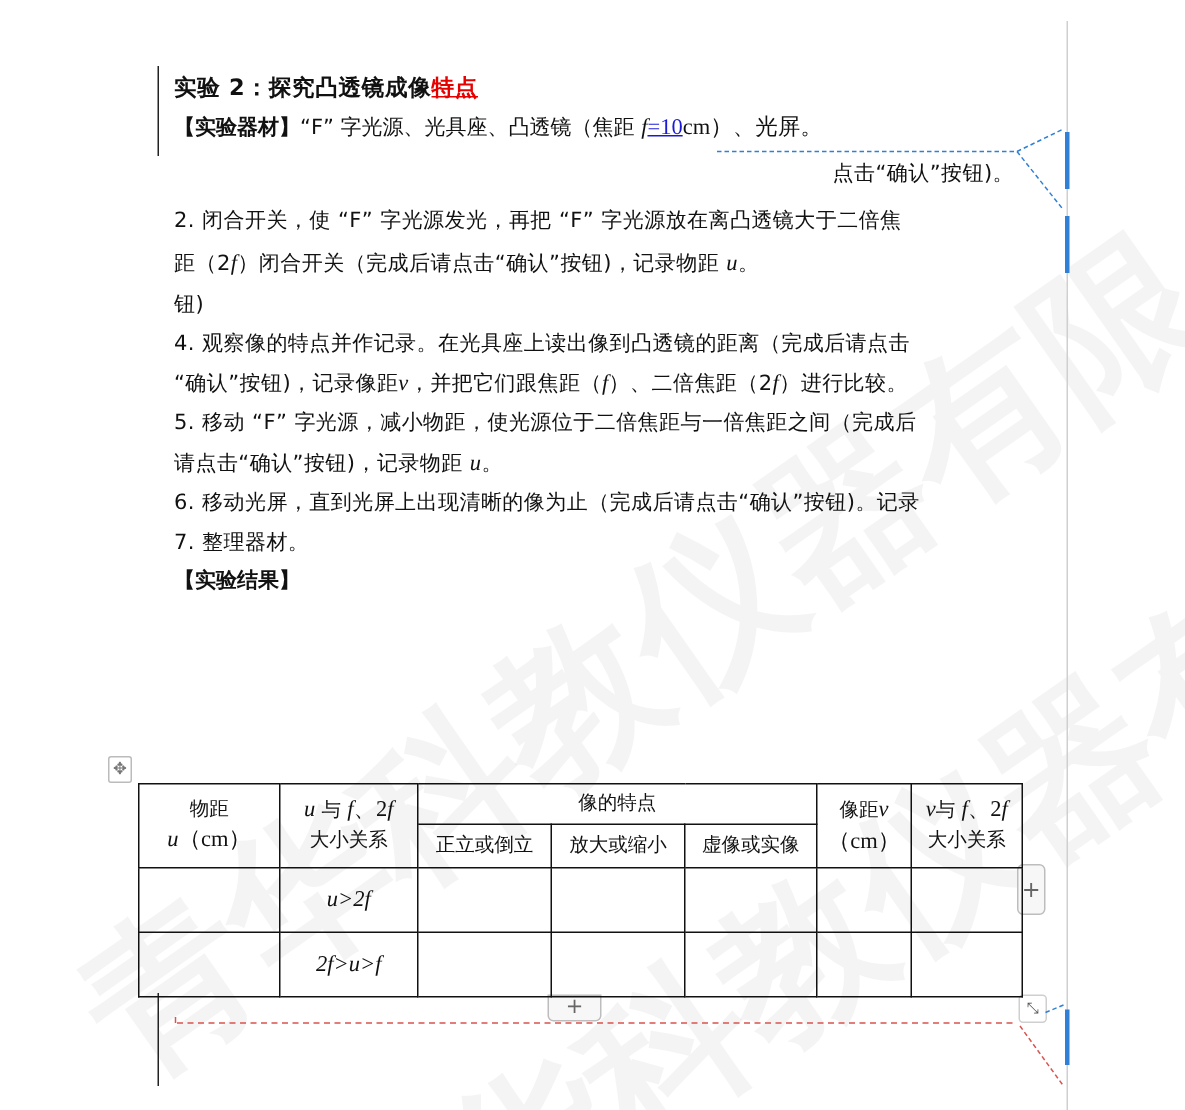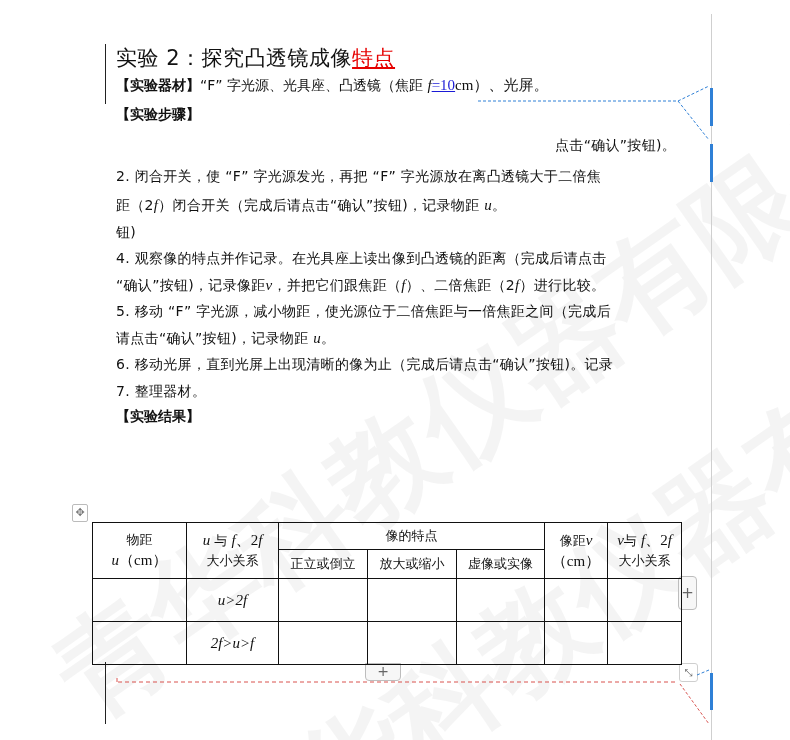--- a/index.html
+++ b/index.html
@@ -11,21 +11,21 @@
   }
   .watermark {
     position:absolute; font-family:"DejaVu Sans", sans-serif;
     color:rgba(0,0,0,0.045); font-size:110px; font-weight:bold;
     transform:rotate(-35deg); white-space:nowrap; pointer-events:none; z-index:0;
   }
   .page-right-edge { position:absolute; left:711px; top:14px; width:1px; height:726px; background:#cfcfcf; }
   .blue-mark { position:absolute; left:710px; width:3px; background:#2f80d6; }
   .left-bar { position:absolute; left:105px; width:1px; background:#222; }
   .content { position:absolute; left:116px; top:44px; width:560px; z-index:1; }
-  .title { font-family:"DejaVu Sans", sans-serif; font-weight:normal; font-size:21px; height:28px; line-height:28px; letter-spacing:0.5px;}
+  .title { font-family:"DejaVu Sans", sans-serif; font-weight:bold; font-size:15px; height:28px; line-height:28px; letter-spacing:0.5px;}
   .title .hl { color:#e60000; text-decoration:underline; }
   .line { font-family:"DejaVu Sans", sans-serif; font-size:14px; line-height:27px; white-space:nowrap; }
   .bold { font-weight:bold; }
   .ital { font-style:italic; font-family:"Liberation Serif", serif; font-size:15px; }
   .f-link { color:#1a1ad6; text-decoration:underline; font-family:"Liberation Serif", serif; font-size:15px;}
   .serif { font-family:"Liberation Serif", serif; font-size:15px; }
   .step { font-family:"DejaVu Sans", sans-serif; font-size:14px; line-height:26.5px; letter-spacing:0.3px; }
   .results-table {
     position:absolute; left:92px; top:522px; border-collapse:collapse; z-index:1;
     font-family:"DejaVu Sans", sans-serif; font-size:13px;
@@ -54,21 +54,20 @@
 <div class="left-bar" style="top:44px; height:60px;"></div>
 <div class="left-bar" style="top:662px; height:62px;"></div>
 
 <div class="content">
   <div class="title">
     <span>实验 2：探究凸透镜成像</span><span class="hl">特点</span>
   </div>
   <div class="line">
     <span class="bold">【实验器材】</span><span>“F” 字光源、光具座、凸透镜（焦距 </span><span class="ital">f</span><span class="f-link">=10</span><span class="serif">cm）、光屏。</span>
   </div>
-  <div class="line bold" style="margin-top:2px;">【实验步骤】</div>
 
   <div class="step" style="margin-top:4px;">
     <div style="margin-top:3px;text-align:right;">点击“确认”按钮)。</div>
   </div>
   <div class="step" style="margin-top:4px;">
     <div>2. 闭合开关，使 “F” 字光源发光，再把 “F” 字光源放在离凸透镜大于二倍焦</div>
     <div style="margin-top:3px;"><span>距（2</span><span class="ital">f</span><span>）闭合开关（完成后请点击“确认”按钮)，记录物距 </span><span class="ital">u</span><span>。</span></div>
   </div>
   <div class="step">
     <div>钮)</div>

